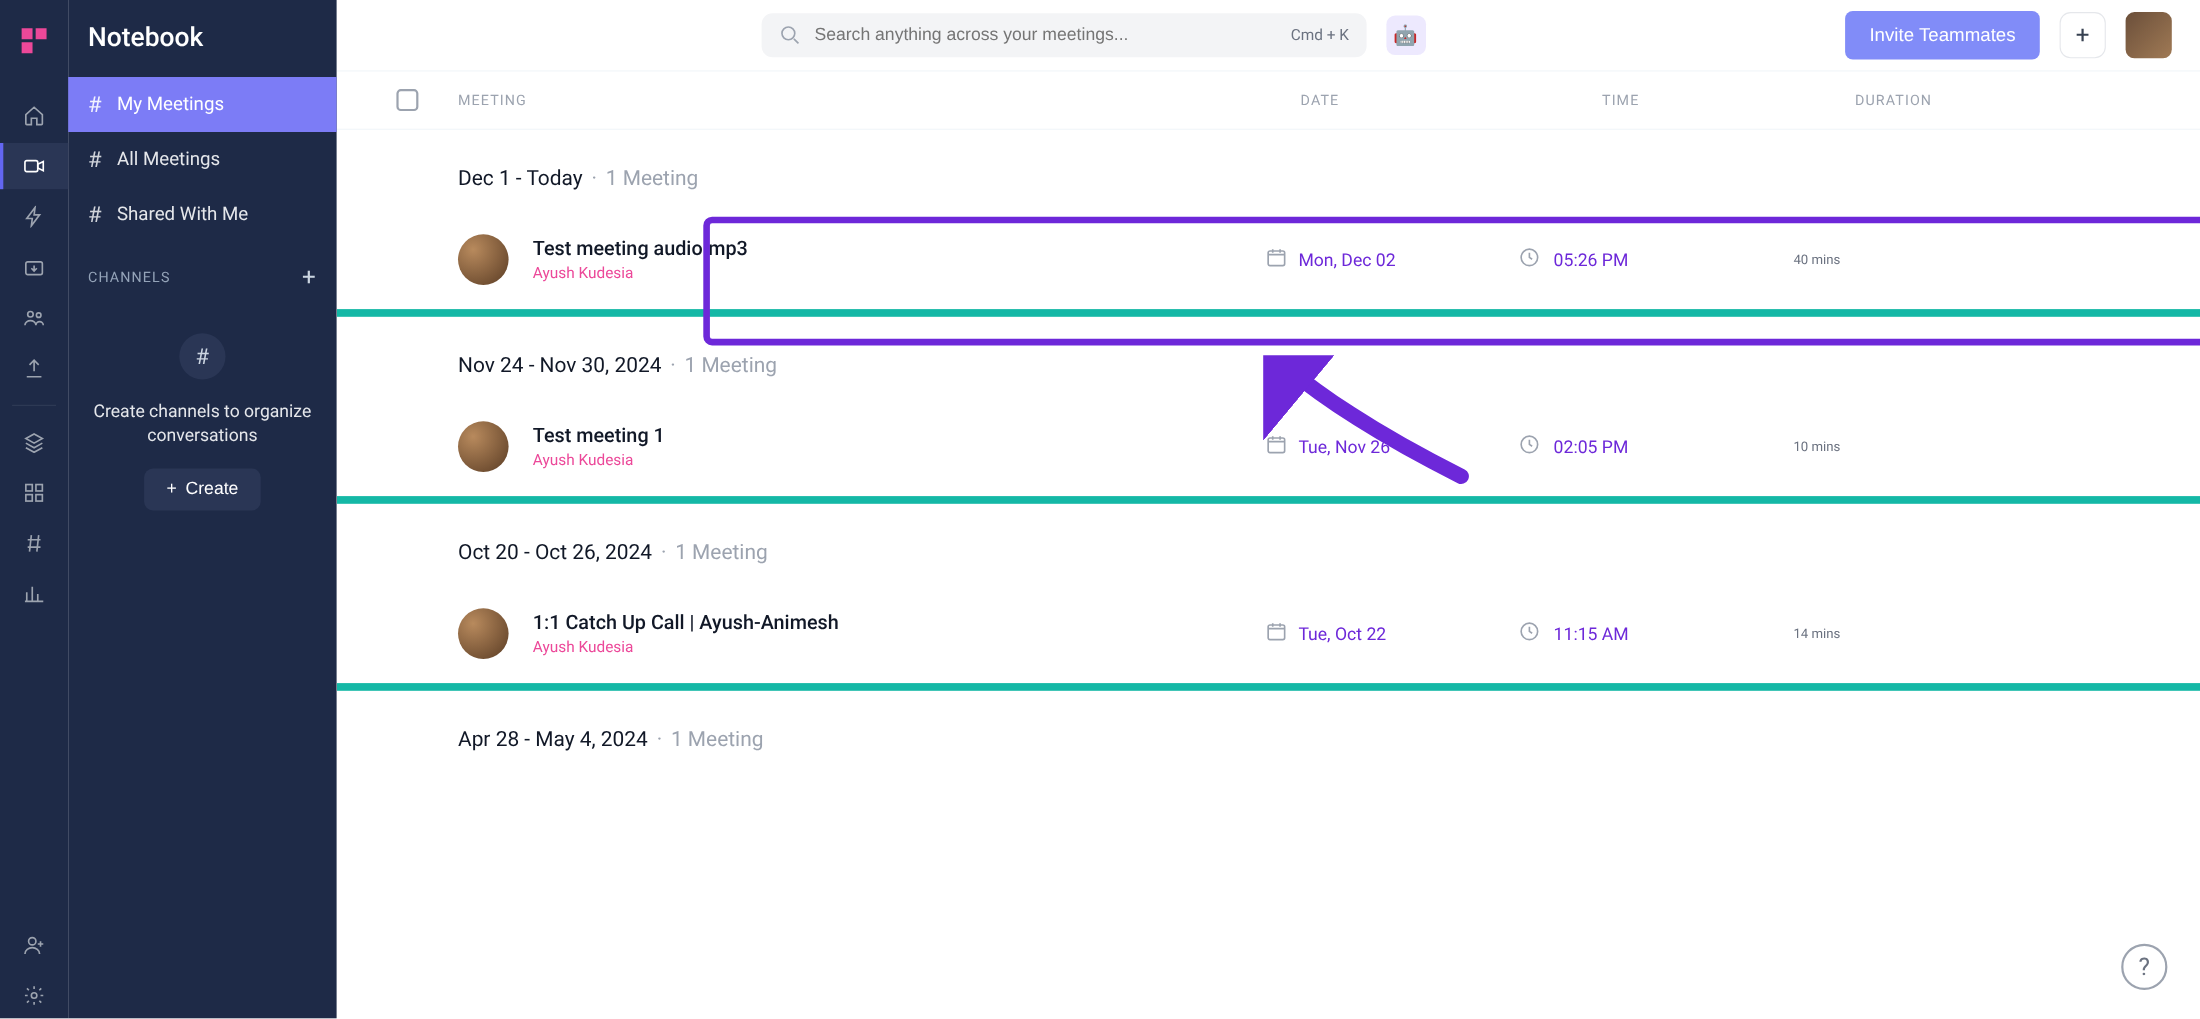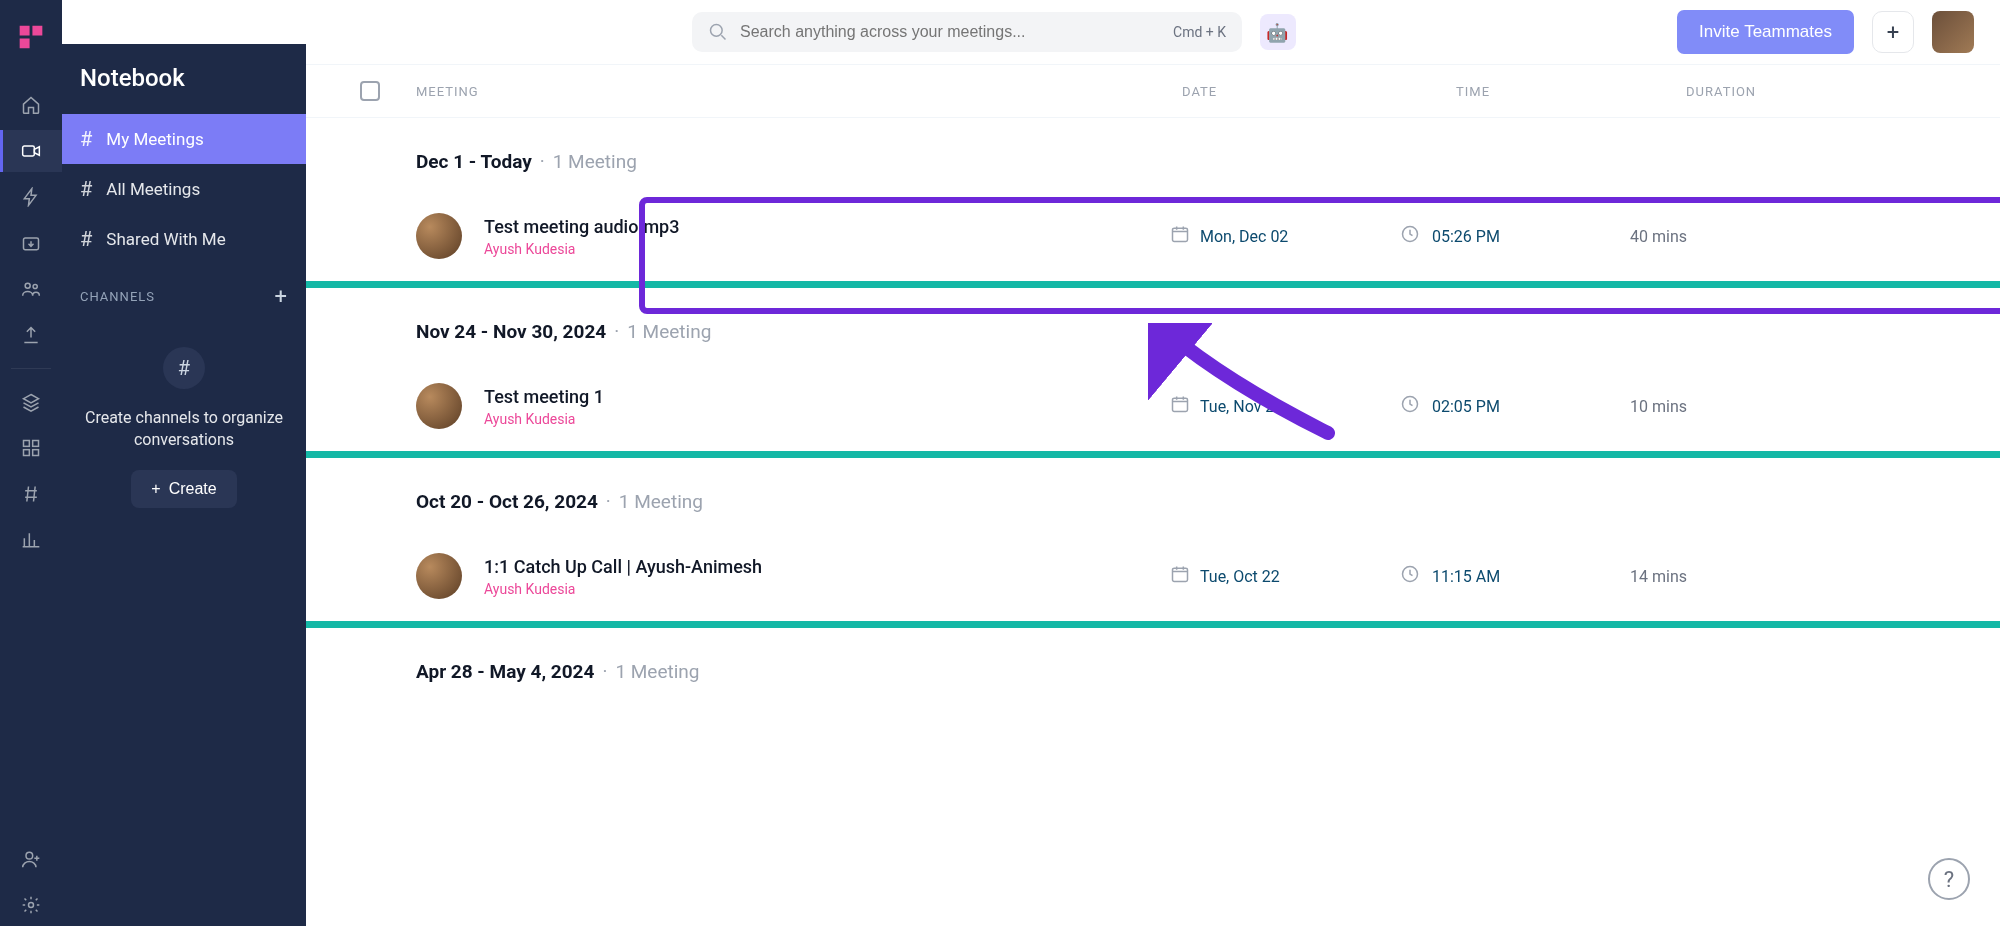--- a/index.html
+++ b/index.html
@@ -9,21 +9,21 @@
   
   .icon-rail { width: 62px; background: #1e2a47; display: flex; flex-direction: column; align-items: center; padding-top: 20px; gap: 4px; }
   .icon-rail .logo { width: 34px; height: 34px; margin-bottom: 26px; }
   .rail-item { width: 62px; height: 42px; display: flex; align-items: center; justify-content: center; color: #9ca3af; border-radius: 0; position: relative; cursor: pointer; }
   .rail-item.active { background: #2a3655; color: #fff; }
   .rail-item.active::before { content:""; position:absolute; left:0; top:0; bottom:0; width:3px; background:#6366f1; }
   .rail-spacer { flex: 1; }
   .rail-divider { width: 40px; height: 1px; background: rgba(255,255,255,0.08); margin: 8px 0; }
 
   
-  .sidebar { width: 244px; background: #1e2a47; color: #fff; display: flex; flex-direction: column; margin-top: 44px; }
+  .sidebar { width: 244px; background: #1e2a47; color: #fff; display: flex; flex-direction: column; }
   .sidebar-title { font-size: 24px; font-weight: 500; padding: 20px 18px 22px; }
   .nav-item { display: flex; align-items: center; gap: 14px; padding: 13px 18px; font-size: 17px; color: #e5e7eb; cursor: pointer; }
   .nav-item.active { background: #7c7cf6; color: #fff; }
   .nav-item .hash { font-size: 20px; opacity: 0.9; }
   .channels-header { display:flex; align-items:center; justify-content:space-between; padding: 20px 18px 8px; font-size: 13px; letter-spacing: 1px; color: #94a3b8; }
   .channels-empty { text-align:center; padding: 30px 20px; }
   .hash-badge { width:42px; height:42px; border-radius:50%; background:#2a3655; display:flex; align-items:center; justify-content:center; margin:0 auto 18px; font-size:20px; color:#cbd5e1; }
   .channels-empty p { font-size:16px; color:#e5e7eb; line-height:1.4; margin-bottom:18px; }
   .create-btn { display:inline-flex; align-items:center; gap:8px; background:#2a3655; color:#fff; border:none; padding:10px 20px; border-radius:8px; font-size:16px; cursor:pointer; }
 
@@ -42,34 +42,34 @@
   
   .list-head { display:flex; align-items:center; padding:16px 54px; border-bottom:1px solid #f1f5f9; font-size:13px; letter-spacing:1px; color:#9ca3af; }
   .chk-placeholder { width:20px; height:20px; border:2px solid #9ca3af; border-radius:4px; margin-right:36px; }
   .col-meeting { flex:1; }
   .col-date { width:230px; }
   .col-time { width:230px;margin-left:44px; }
   .col-duration { width:260px; }
 
   
   .group-head { padding:32px 110px 18px; font-size:19px; }
-  .group-head .range { font-weight:700; color:#111827;margin-top:44px; }
+  .group-head .range { font-weight:400; color:#111827;margin-top:44px; }
   .group-head .dot { color:#9ca3af; margin:0 8px; }
   .group-head .count { color:#9ca3af; }
 
   
   .meeting-row { display:flex; align-items:center; padding:22px 110px; border-bottom:7px solid #14b8a6; cursor:pointer; position:relative; }
   .row-avatar { width:46px; height:46px; border-radius:50%; background: radial-gradient(circle at 30% 30%, #b88a5d, #5a3c24); margin-right:22px; flex:none; }
   .row-main { flex:1; }
   .row-title { font-size:18px; font-weight:500; color:#111827; margin-bottom:4px; }
   .row-sub { font-size:14px; color:#ec4899; }
-  .row-date, .row-time { display:flex; align-items:center; gap:10px; font-size:16px; color:#0c4a6e; }
+  .row-date, .row-time { display:flex; align-items:center; gap:10px; font-size:16px; color:#6d28d9; }
   .row-date { width:230px; }
   .row-time { width:230px;gap:12px; }
-  .row-duration { width:260px; font-size:16px; color:#6b7280; }
+  .row-duration { width:260px; font-size:12px; color:#6b7280;margin-left:20px; }
   .ico { width:20px; height:20px; stroke:#9ca3af; fill:none; stroke-width:1.8; }
 
   
   .highlight-box { position:absolute; border:6px solid #6d28d9; border-radius:8px; left:333px; top:197px; width:1575px; height:117px; pointer-events:none; }
   .arrow { position:absolute; left:842px; top:323px; pointer-events:none; }
 
   .help-fab { position:absolute; right:30px; bottom:26px; width:42px; height:42px; border-radius:50%; border:2px solid #9ca3af; display:flex; align-items:center; justify-content:center; color:#6b7280; font-size:22px; cursor:pointer; background:#fff; }
 </style>
 </head>
 <body>

